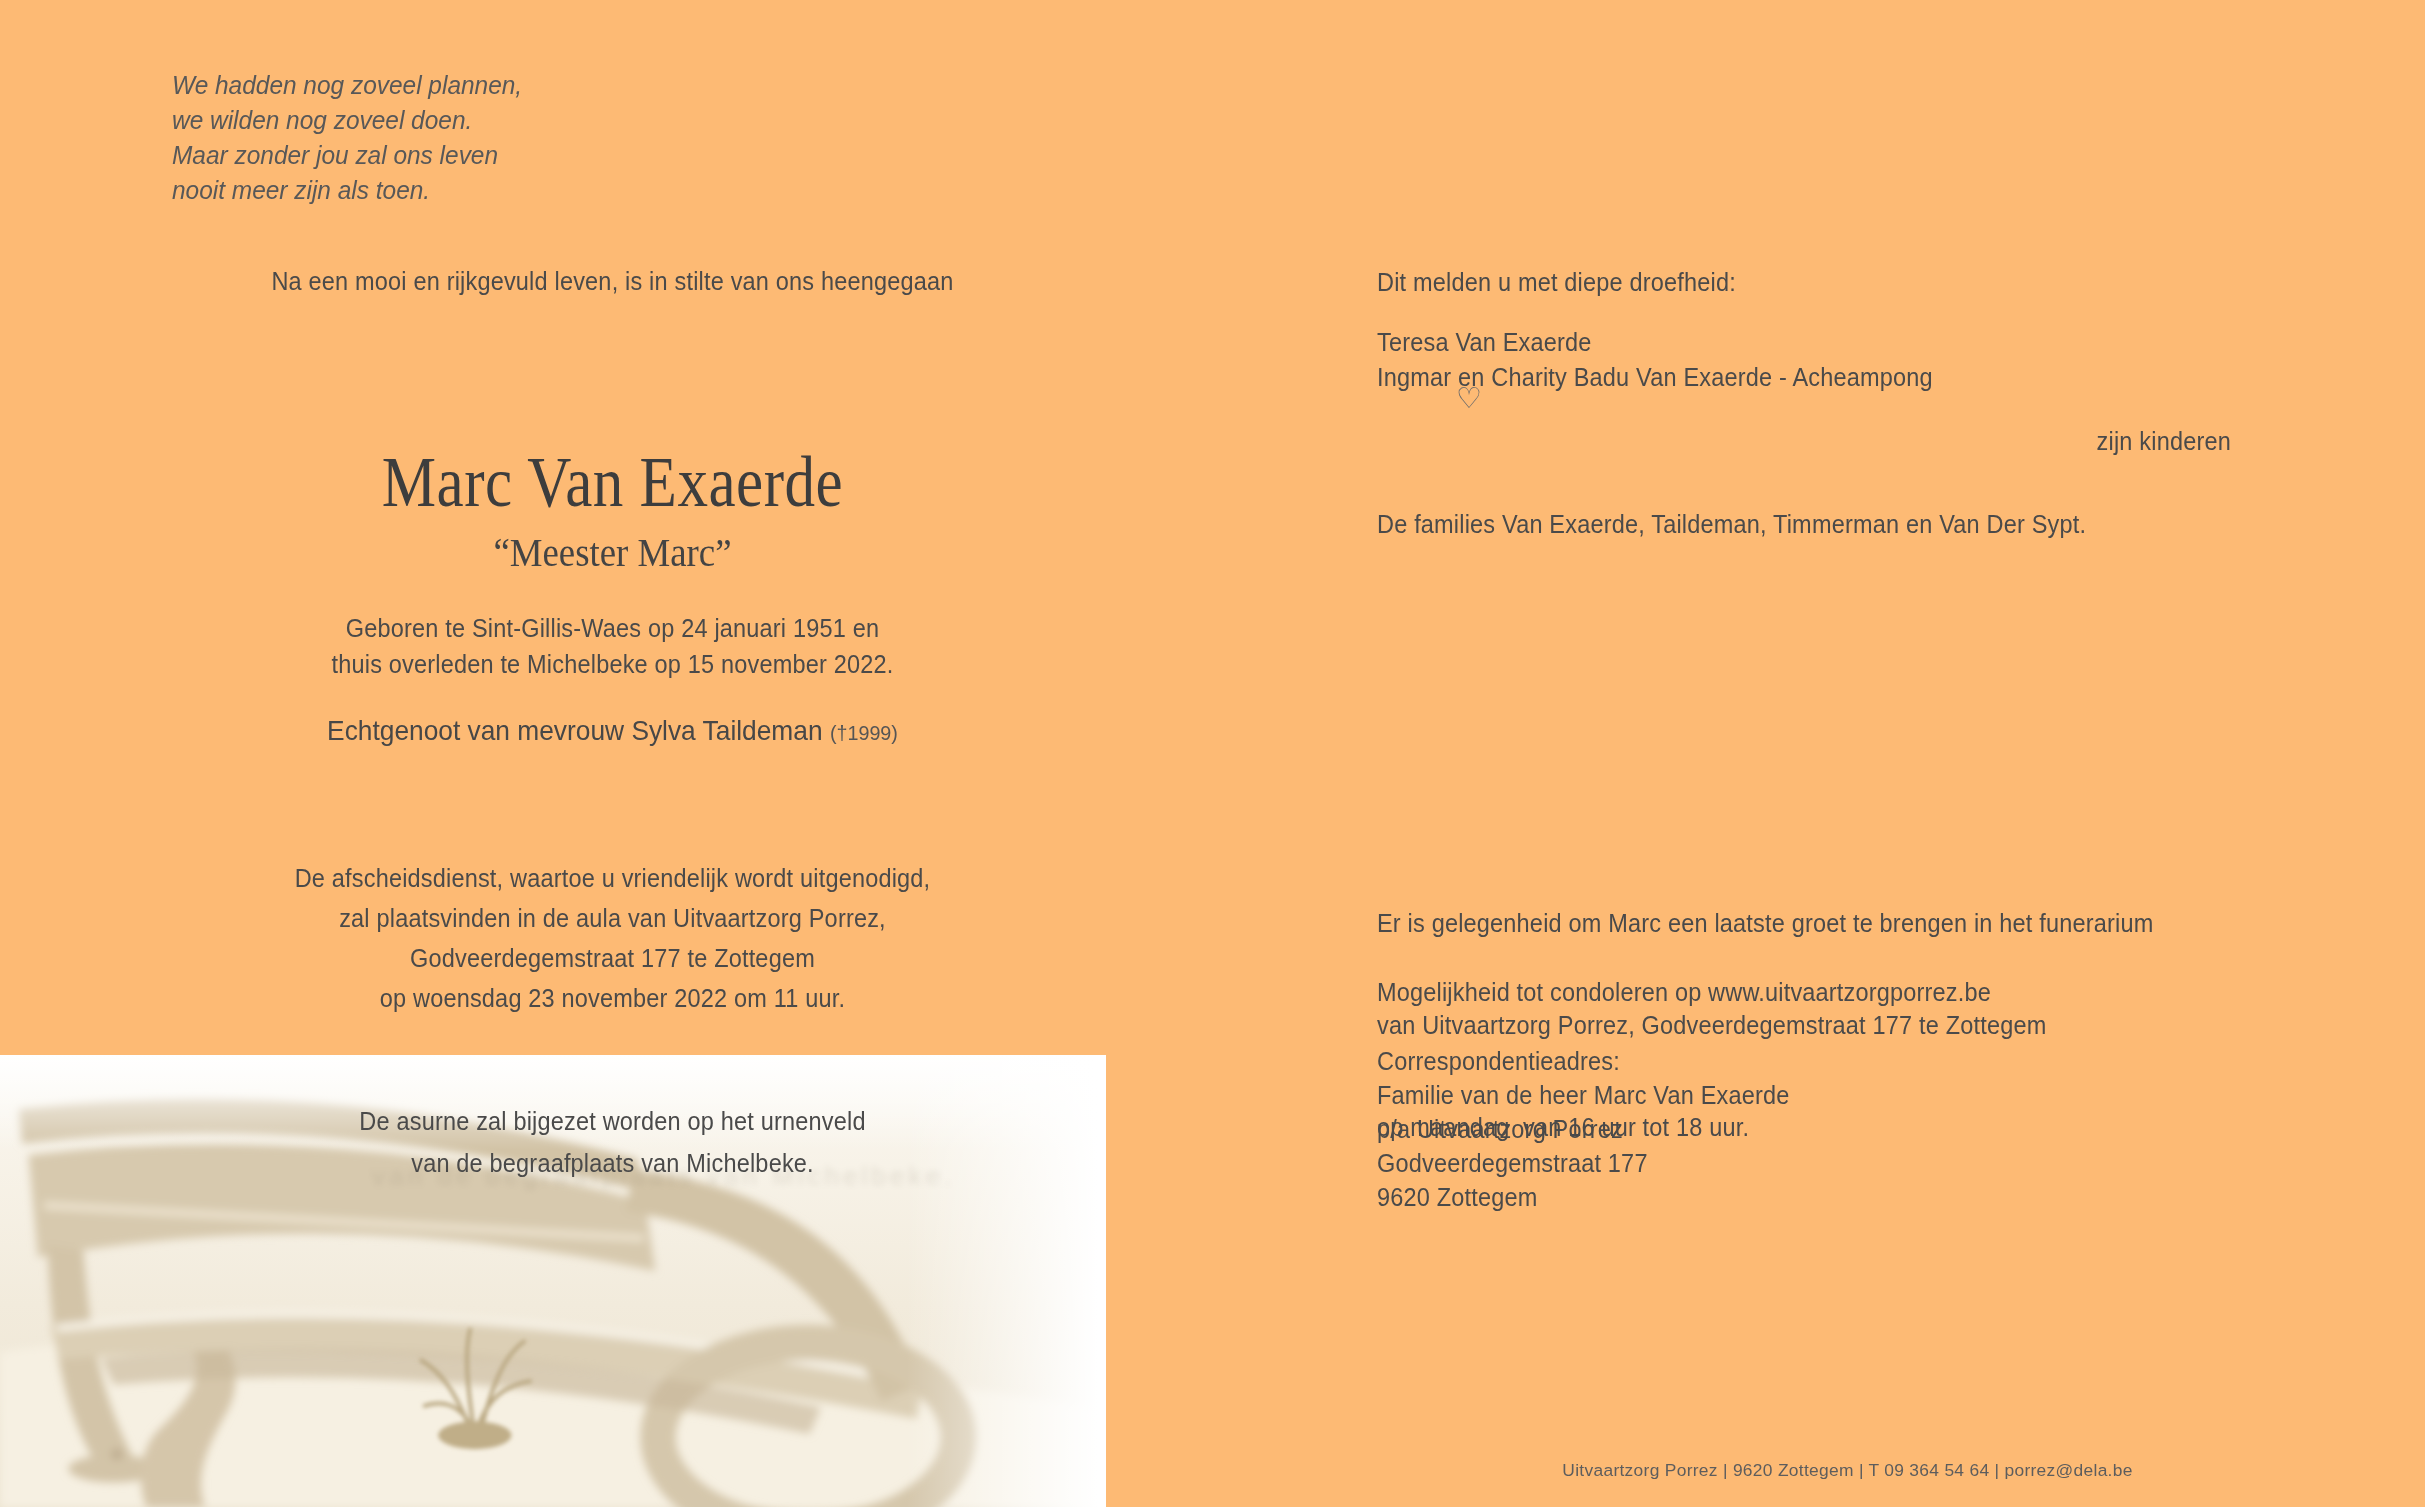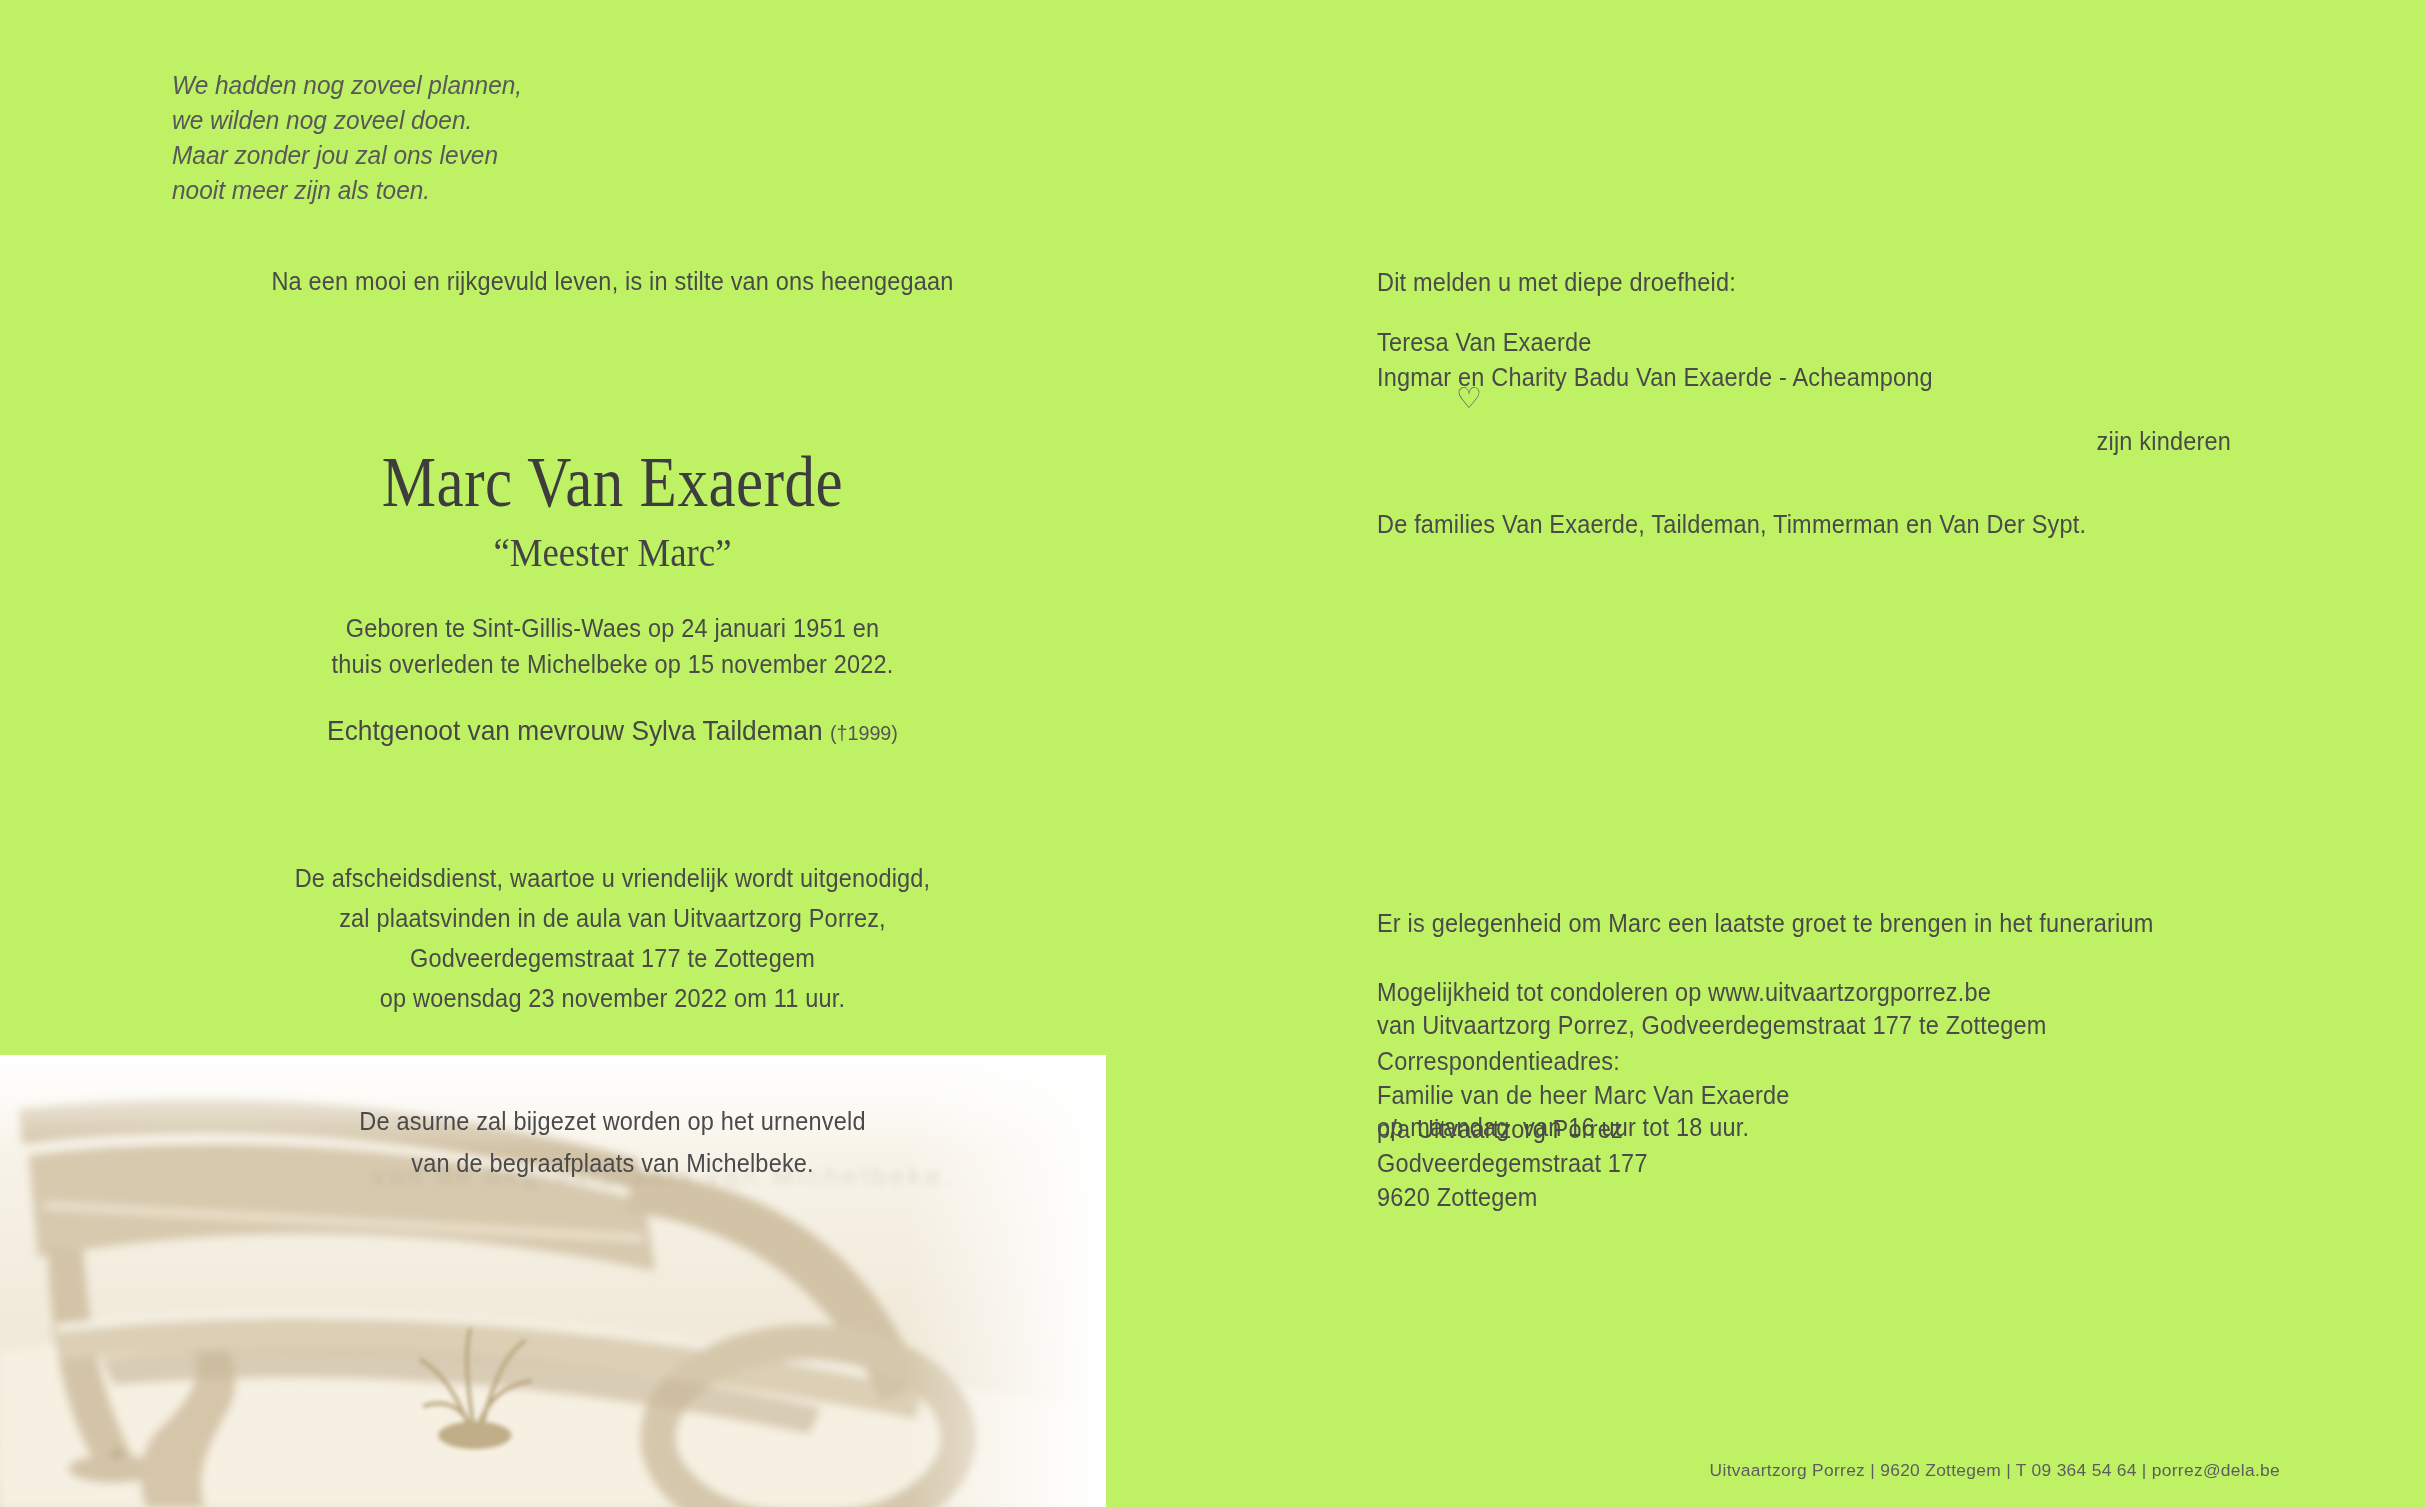--- a/index.html
+++ b/index.html
@@ -1,16 +1,16 @@
 <!DOCTYPE html>
 <html style="font-size:10px"><head>
 <meta charset="utf-8">
 <style>
   html,body{margin:0;padding:0;background:#ffffff;}
-  #card{position:relative;width:2426px;height:1508px;background:#bef264;overflow:hidden;
+  #card{position:relative;width:2426px;height:1508px;background:#fdba74;overflow:hidden;
         font-family:"Liberation Sans",sans-serif;color:#4a4a4a;}
   .abs{position:absolute;}
   .txt{font-size:25px;line-height:34px;color:#4a4a4a;letter-spacing:0.2px;}
   .cond{transform:scaleX(.94);}
   .o-left{transform-origin:0 50%;}
   .o-center{transform-origin:50% 50%;}
   .o-right{transform-origin:100% 50%;}
   .center{text-align:center;}
   .right{text-align:right;}
 
@@ -32,21 +32,21 @@
 
   
   .announce{left:1377px;top:265px;width:884px;}
   .relatives{left:1377px;top:325px;width:916px;line-height:35px;}
   .heart{left:1456px;top:384px;font-size:29px;color:#6b6b6b;line-height:29px;}
   .children{left:1377px;top:424px;width:854px;}
   .families{left:1377px;top:507px;width:916px;}
   .visit{left:1377px;top:838px;width:935px;line-height:34px;white-space:pre-wrap;}
   .condole{left:1377px;top:975px;width:916px;}
   .correspond{left:1377px;top:1044px;width:916px;line-height:34px;}
-  .footer{left:1415px;top:1460px;width:865px;text-align:right;font-size:17.4px;color:#5d5d5d;
+  .footer{left:1415px;top:1460px;width:865px;text-align:center;font-size:17.4px;color:#5d5d5d;
           letter-spacing:0.3px;}
 
   
   .photo{left:0;top:1055px;width:1105px;height:453px;z-index:0;}
   .fade-top{left:0;top:1055px;width:1105px;height:95px;z-index:1;
             background:linear-gradient(180deg,#ffffff 0%,rgba(255,255,255,0) 100%);}
   .fade-right{left:884px;top:1055px;width:222px;height:453px;z-index:1;
             background:linear-gradient(270deg,#ffffff 4%,rgba(255,255,255,0) 90%);}
 </style>
 </head>

